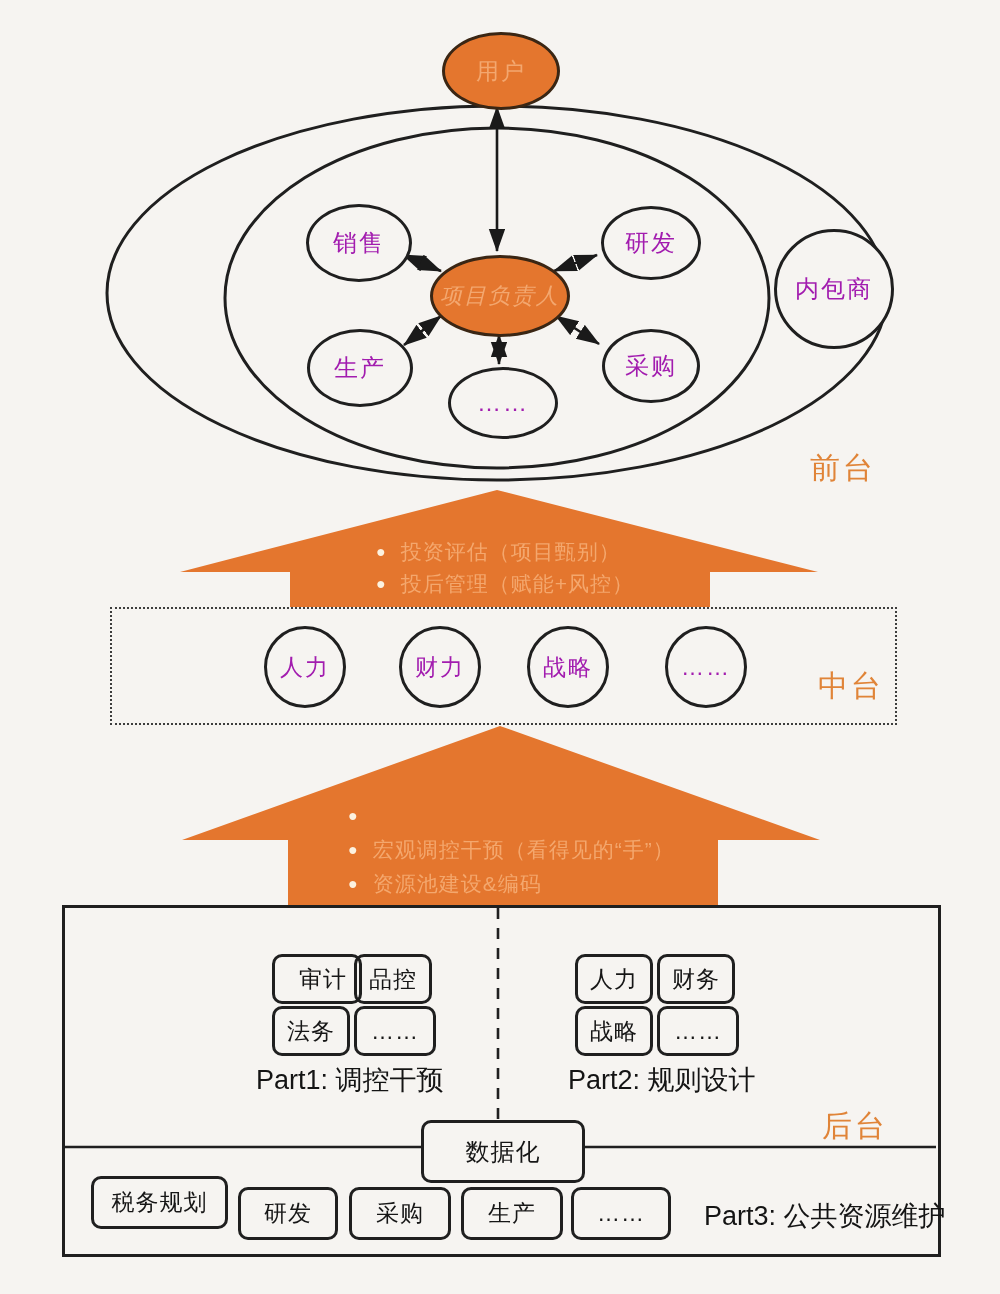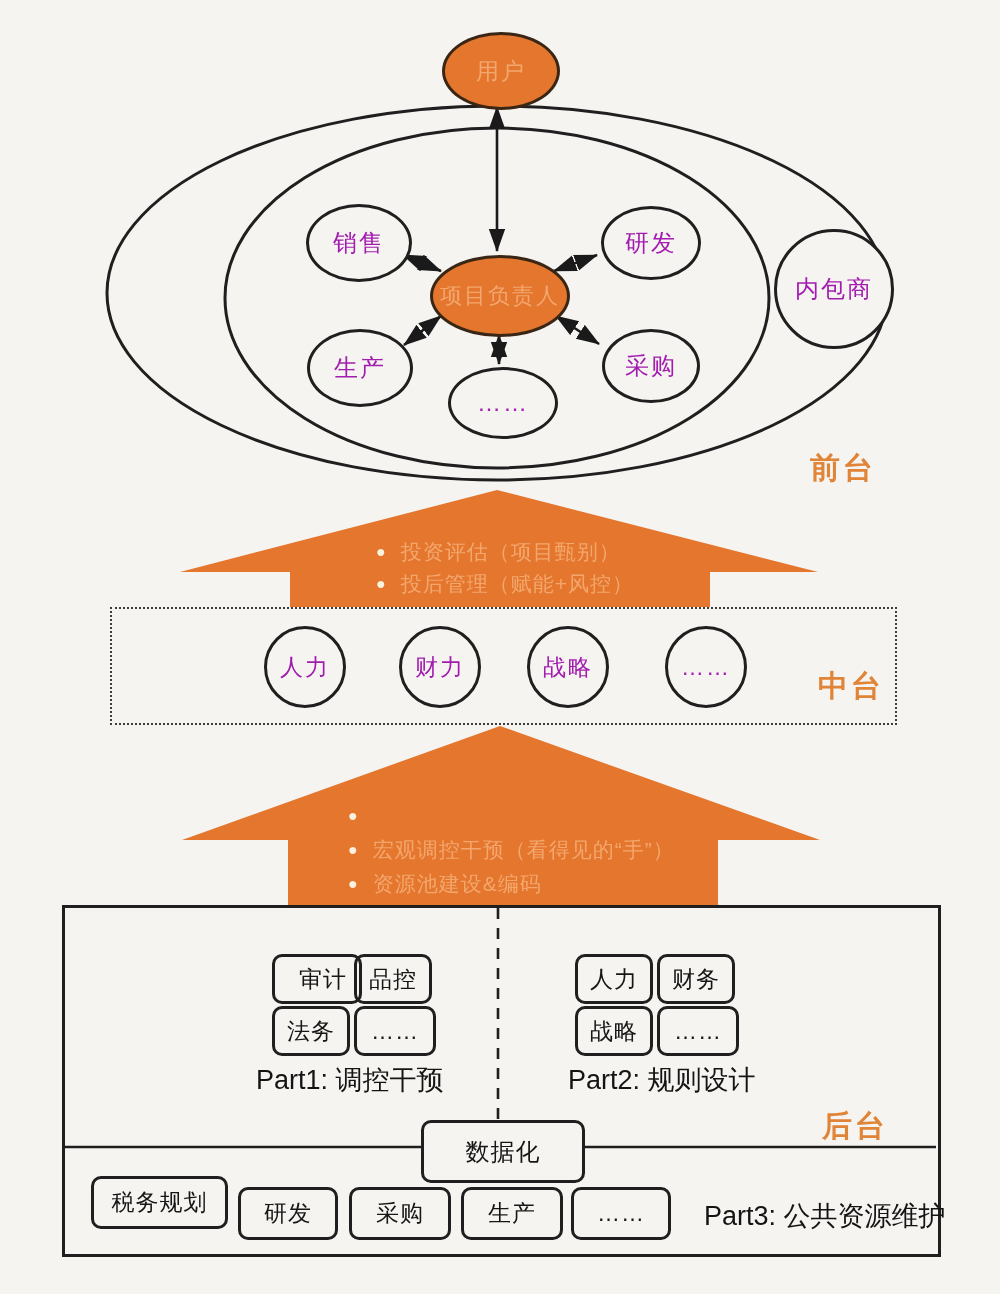--- a/index.html
+++ b/index.html
@@ -14,21 +14,21 @@
     display:flex;align-items:center;justify-content:center;
     background:#f6f4f1;color:#a21caf;font-size:24px;letter-spacing:2px;z-index:2;
   }
   .enode.orange{background:#e4762e;border-color:#3a2614;color:#f3a76f;}
   .circle76{width:76px;height:76px;font-size:23px;}
   .sbox{
     position:absolute;border:3px solid #1f1f1f;border-radius:10px;
     display:flex;align-items:center;justify-content:center;
     color:#161616;font-size:23px;letter-spacing:1px;z-index:2;background:transparent;
   }
-  .stage-label{position:absolute;color:#e08438;font-size:30px;font-weight:700;letter-spacing:3px;z-index:3;}
+  .stage-label{position:absolute;color:#e08438;font-size:30px;font-weight:400;letter-spacing:3px;z-index:3;}
   .part-title{position:absolute;color:#141414;font-size:27px;font-weight:500;z-index:3;}
   .bullets{position:absolute;display:flex;flex-direction:column;z-index:3;}
   .brow{display:flex;align-items:center;gap:15px;}
   .brow.h32{height:32px;} .brow.h34{height:34px;}
   .bdot{color:#fcf2e0;font-size:16px;line-height:1;}
   .btext{color:#f4a76d;font-size:21px;letter-spacing:1px;white-space:nowrap;}
   .mid-box{position:absolute;left:110px;top:607px;width:783px;height:114px;border:2px dotted #3d3d3d;z-index:1;}
   .back-box{position:absolute;left:62px;top:905px;width:873px;height:346px;border:3px solid #1f1f1f;z-index:1;}
   .databox{background:#f6f4f1;font-size:24px;}
 </style>
@@ -59,21 +59,21 @@
     <polygon fill="#e4762e" points="500,726 820,840 718,840 718,906 288,906 288,840 182,840"></polygon>
 
     <line x1="498" y1="908" x2="498" y2="1124" stroke="#1f1f1f" stroke-width="2.6" stroke-dasharray="11 9"></line>
     <line x1="63" y1="1147" x2="936" y2="1147" stroke="#1f1f1f" stroke-width="2.6"></line>
   </svg>
 
   <div class="enode orange" style="left:442px;top:32px;width:112px;height:72px;font-size:23px;">
     <span>用户</span>
   </div>
 
-  <div class="enode orange" style="left:430px;top:255px;width:134px;height:76px;font-size:22px;">
+  <div class="enode orange" style="left:430px;top:255px;width:134px;height:76px;font-size:22px;font-style:italic;">
     <span>项目负责人</span>
   </div>
 
   <div class="enode" style="left:306px;top:204px;width:100px;height:72px;">
     <span>销售</span>
   </div>
 
   <div class="enode" style="left:601px;top:206px;width:94px;height:68px;">
     <span>研发</span>
   </div>

